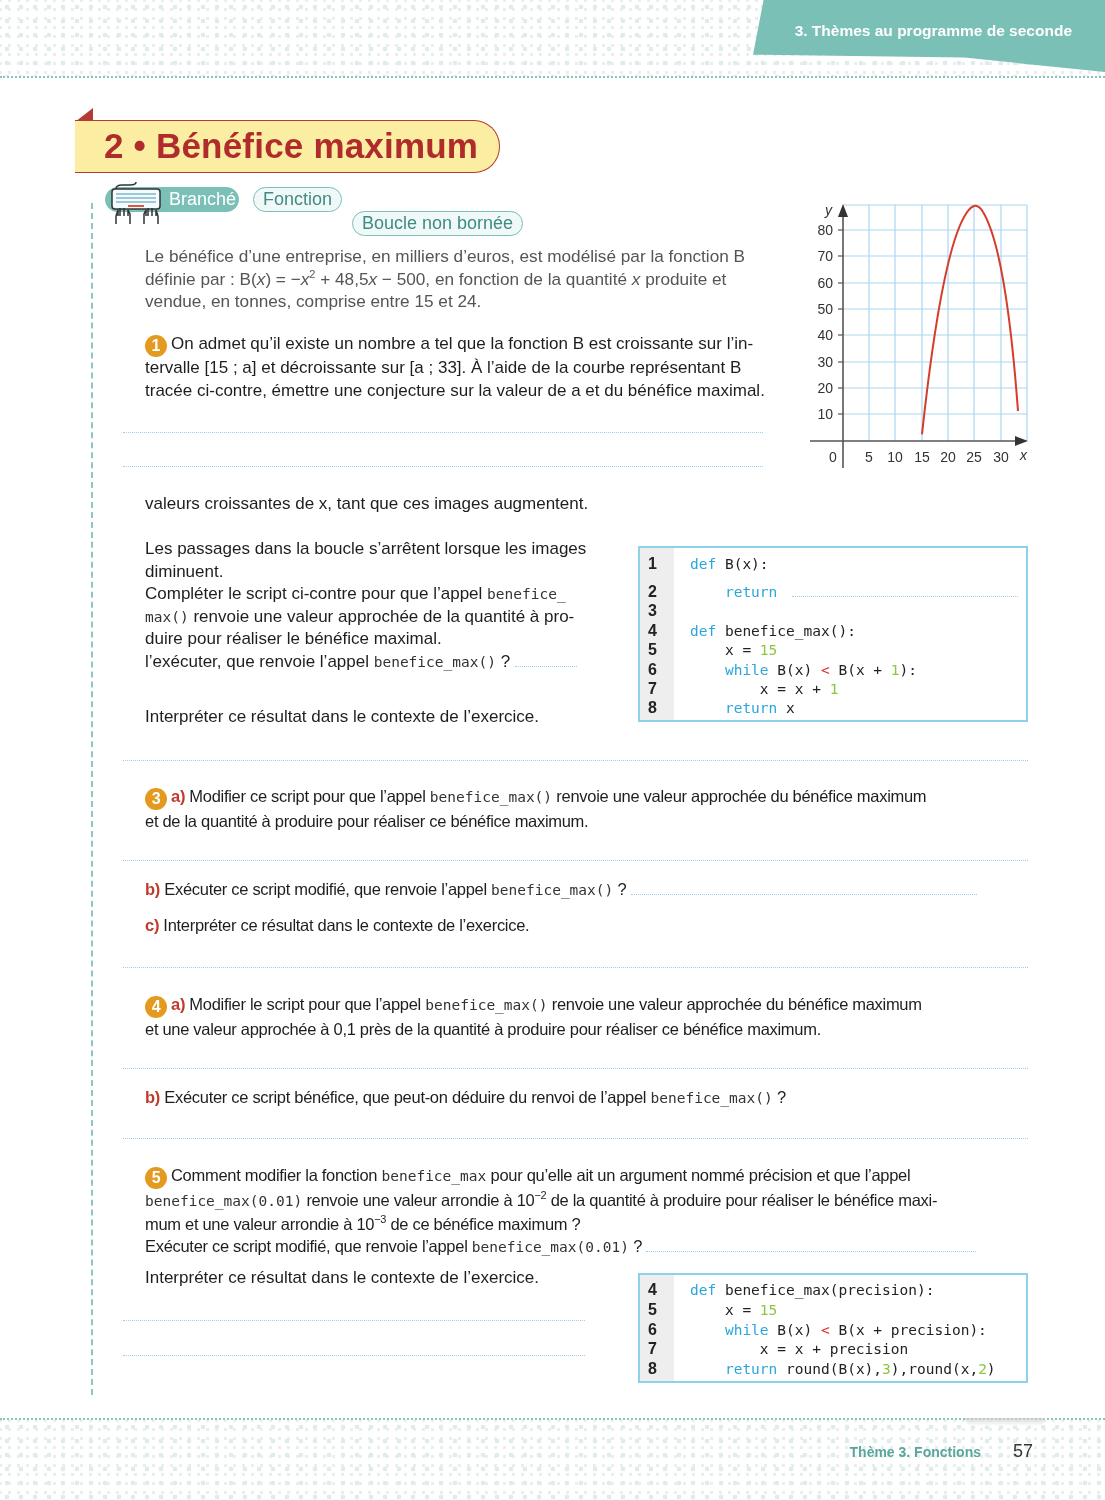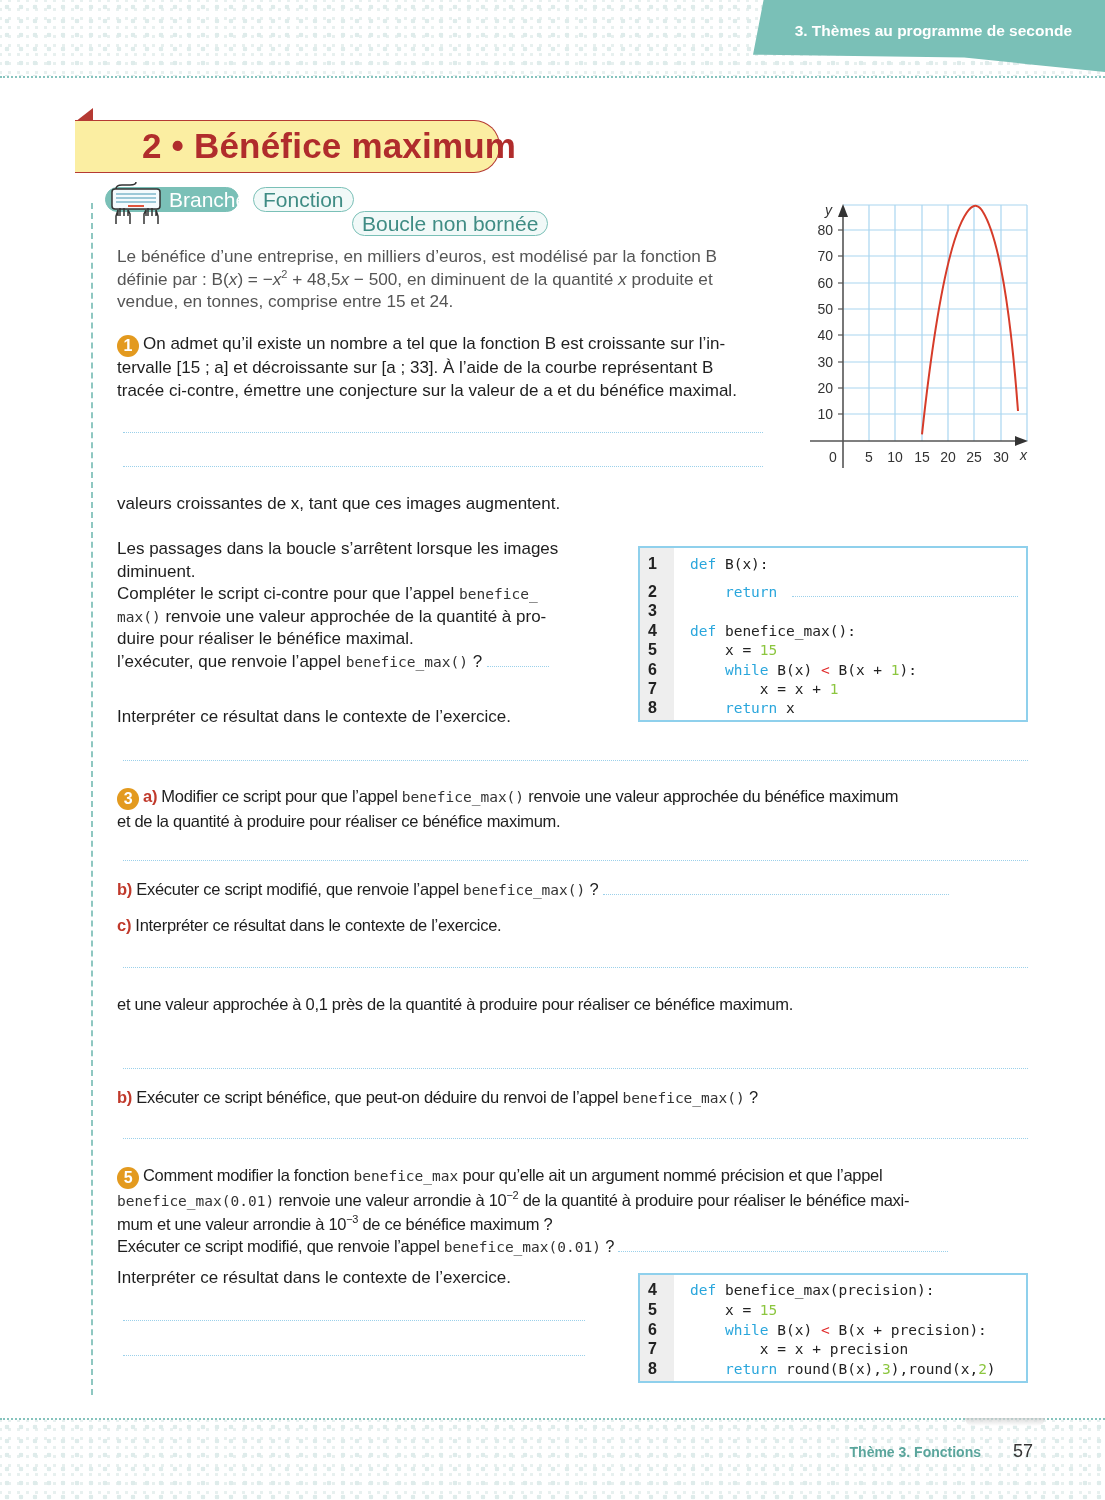--- a/index.html
+++ b/index.html
@@ -19,30 +19,30 @@
   .theme-tab-label { position: absolute; top: 22px; right: 33px; color: #fff; font-family: "Liberation Sans", sans-serif;
     font-weight: bold; font-size: 15.5px; }
 
   .left-dashes { position: absolute; left: 91px; top: 203px; height: 1192px; border-left: 2px dashed #8ec7c1; }
 
   .title-box { position: absolute; left: 75px; top: 120px; width: 425px; height: 53px; background: #fbeea2;
     border: 1.5px solid #b53a33; border-left: none; border-radius: 0 26px 26px 0; }
   .title-flag { position: absolute; left: 75px; top: 108px; width: 18px; height: 14px; background: #b53a33;
     clip-path: polygon(0 100%, 100% 0, 100% 100%); }
   .title-text { position: absolute; left: 104px; top: 126px; font-family: "Liberation Sans", sans-serif; font-weight: bold;
-    font-size: 35px; color: #b02c2c; letter-spacing: 0.2px; margin-left: 38px; }
+    font-size: 35px; color: #b02c2c; letter-spacing: 0.2px; }
 
   .tag { position: absolute; top: 187px; height: 25px; border-radius: 13px; font-family: "Liberation Sans", sans-serif;
-    font-size: 21px; line-height: 23px; padding: 0 9px; border: 1.5px solid #7ac0b7; color: #3f8c84; background: #f1f9f8; }
+    font-size: 18px; line-height: 23px; padding: 0 9px; border: 1.5px solid #7ac0b7; color: #3f8c84; background: #f1f9f8; }
   .tag-active { left: 105px; width: 134px; background: #7ac0b7; color: #fff; padding-left: 63px; }
   .tag-fonction { left: 253px; }
   .tag-boucle { left: 352px; margin-top: 24px; }
   .keyboard-icon { position: absolute; left: 108px; top: 180px; width: 56px; height: 46px; }
 
-  .txt { position: absolute; font-family: "Liberation Sans", sans-serif; font-size: 17px; line-height: 22.5px; color: #1e1e1e; }
+  .txt { position: absolute; font-family: "Liberation Sans", sans-serif; font-size: 17px; line-height: 22.5px; color: #1e1e1e; margin-left: 28px; }
   .txt.intro { color: #555; font-size: 17.2px; }
   .narrow { font-family: "Liberation Sans", sans-serif; font-size: 16.5px; letter-spacing: -0.3px; }
   .mono { font-family: "DejaVu Sans Mono", monospace; font-size: 14.5px; color: #333; letter-spacing: 0; }
   .num { display: inline-block; width: 22px; height: 22px; border-radius: 50%; background: #e39a1f; color: #fff;
     font-weight: bold; font-size: 16px; text-align: center; line-height: 22px; margin-right: 4px; vertical-align: -2px; }
   .sub { color: #c0392b; font-weight: bold; }
   .answer-line { position: absolute; height: 0; border-top: 1.5px dotted #9bd0ea; }
   .inline-blank { display: inline-block; border-bottom: 1.5px dotted #9bd0ea; height: 1px; vertical-align: baseline; }
   sup { font-size: 11px; vertical-align: 7px; line-height: 0; }
 
@@ -85,21 +85,21 @@
   </g>
   <rect x="20" y="25" width="16" height="2" fill="#e0553d"></rect>
   <path d="M8 44 v-8 l2 -6 v6 M12 36 v-8 M16 36 v-8 M20 36 v-6 l2 4 v10" fill="none" stroke="#333" stroke-width="1.5"></path>
   <path d="M36 44 v-10 l2 -4 v6 M40 36 v-8 M44 36 v-8 M48 36 v-6 l2 6 v8" fill="none" stroke="#333" stroke-width="1.5"></path>
 </svg>
 <div class="tag tag-fonction">Fonction</div>
 <div class="tag tag-boucle">Boucle non bornée</div>
 
 <div class="txt intro" style="left:117px; top:245px; width:650px;">
   <div>Le bénéfice d’une entreprise, en milliers d’euros, est modélisé par la fonction B</div>
-  <div><span>définie par : B(</span><i>x</i><span>) = −</span><i>x</i><sup>2</sup><span> + 48,5</span><i>x</i><span> − 500, en diminuent de la quantité </span><i>x</i><span> produite et</span></div>
+  <div><span>définie par : B(</span><i>x</i><span>) = −</span><i>x</i><sup>2</sup><span> + 48,5</span><i>x</i><span> − 500, en fonction de la quantité </span><i>x</i><span> produite et</span></div>
   <div>vendue, en tonnes, comprise entre 15 et 24.</div>
 </div>
 
 <div class="txt" style="left:117px; top:333px; width:650px;">
   <div><span class="num">1</span><span>On admet qu’il existe un nombre a tel que la fonction B est croissante sur l’in-</span></div>
   <div>tervalle [15 ; a] et décroissante sur [a ; 33]. À l’aide de la courbe représentant B</div>
   <div>tracée ci-contre, émettre une conjecture sur la valeur de a et du bénéfice maximal.</div>
 </div>
 <div class="answer-line" style="left:123px; top:432px; width:640px;"></div>
 <div class="answer-line" style="left:123px; top:466px; width:640px;"></div>
@@ -196,20 +196,21 @@
 <div class="answer-line" style="left:123px; top:860px; width:905px;"></div>
 <div class="txt narrow" style="left:117px; top:878px; width:915px;">
   <span class="sub">b)</span><span> Exécuter ce script modifié, que renvoie l’appel </span><span class="mono">benefice_max()</span><span> ?</span> <span class="inline-blank" style="width:346px;"></span>
 </div>
 <div class="txt narrow" style="left:117px; top:914px;">
   <span class="sub">c)</span><span> Interpréter ce résultat dans le contexte de l’exercice.</span>
 </div>
 <div class="answer-line" style="left:123px; top:967px; width:905px;"></div>
 
 <div class="txt narrow" style="left:117px; top:993px; width:915px;">
+  <div><span class="num">4</span><span class="sub">a)</span><span> Modifier le script pour que l’appel </span><span class="mono">benefice_max()</span><span> renvoie une valeur approchée du bénéfice maximum</span></div>
   <div>et une valeur approchée à 0,1 près de la quantité à produire pour réaliser ce bénéfice maximum.</div>
 </div>
 <div class="answer-line" style="left:123px; top:1068px; width:905px;"></div>
 <div class="txt narrow" style="left:117px; top:1086px; width:915px;">
   <span class="sub">b)</span><span> Exécuter ce script bénéfice, que peut-on déduire du renvoi de l’appel </span><span class="mono">benefice_max()</span><span> ?</span>
 </div>
 <div class="answer-line" style="left:123px; top:1138px; width:905px;"></div>
 
 <div class="txt narrow" style="left:117px; top:1164px; width:915px;">
   <div><span class="num">5</span><span>Comment modifier la fonction </span><span class="mono">benefice_max</span><span> pour qu’elle ait un argument nommé précision et que l’appel</span></div>

